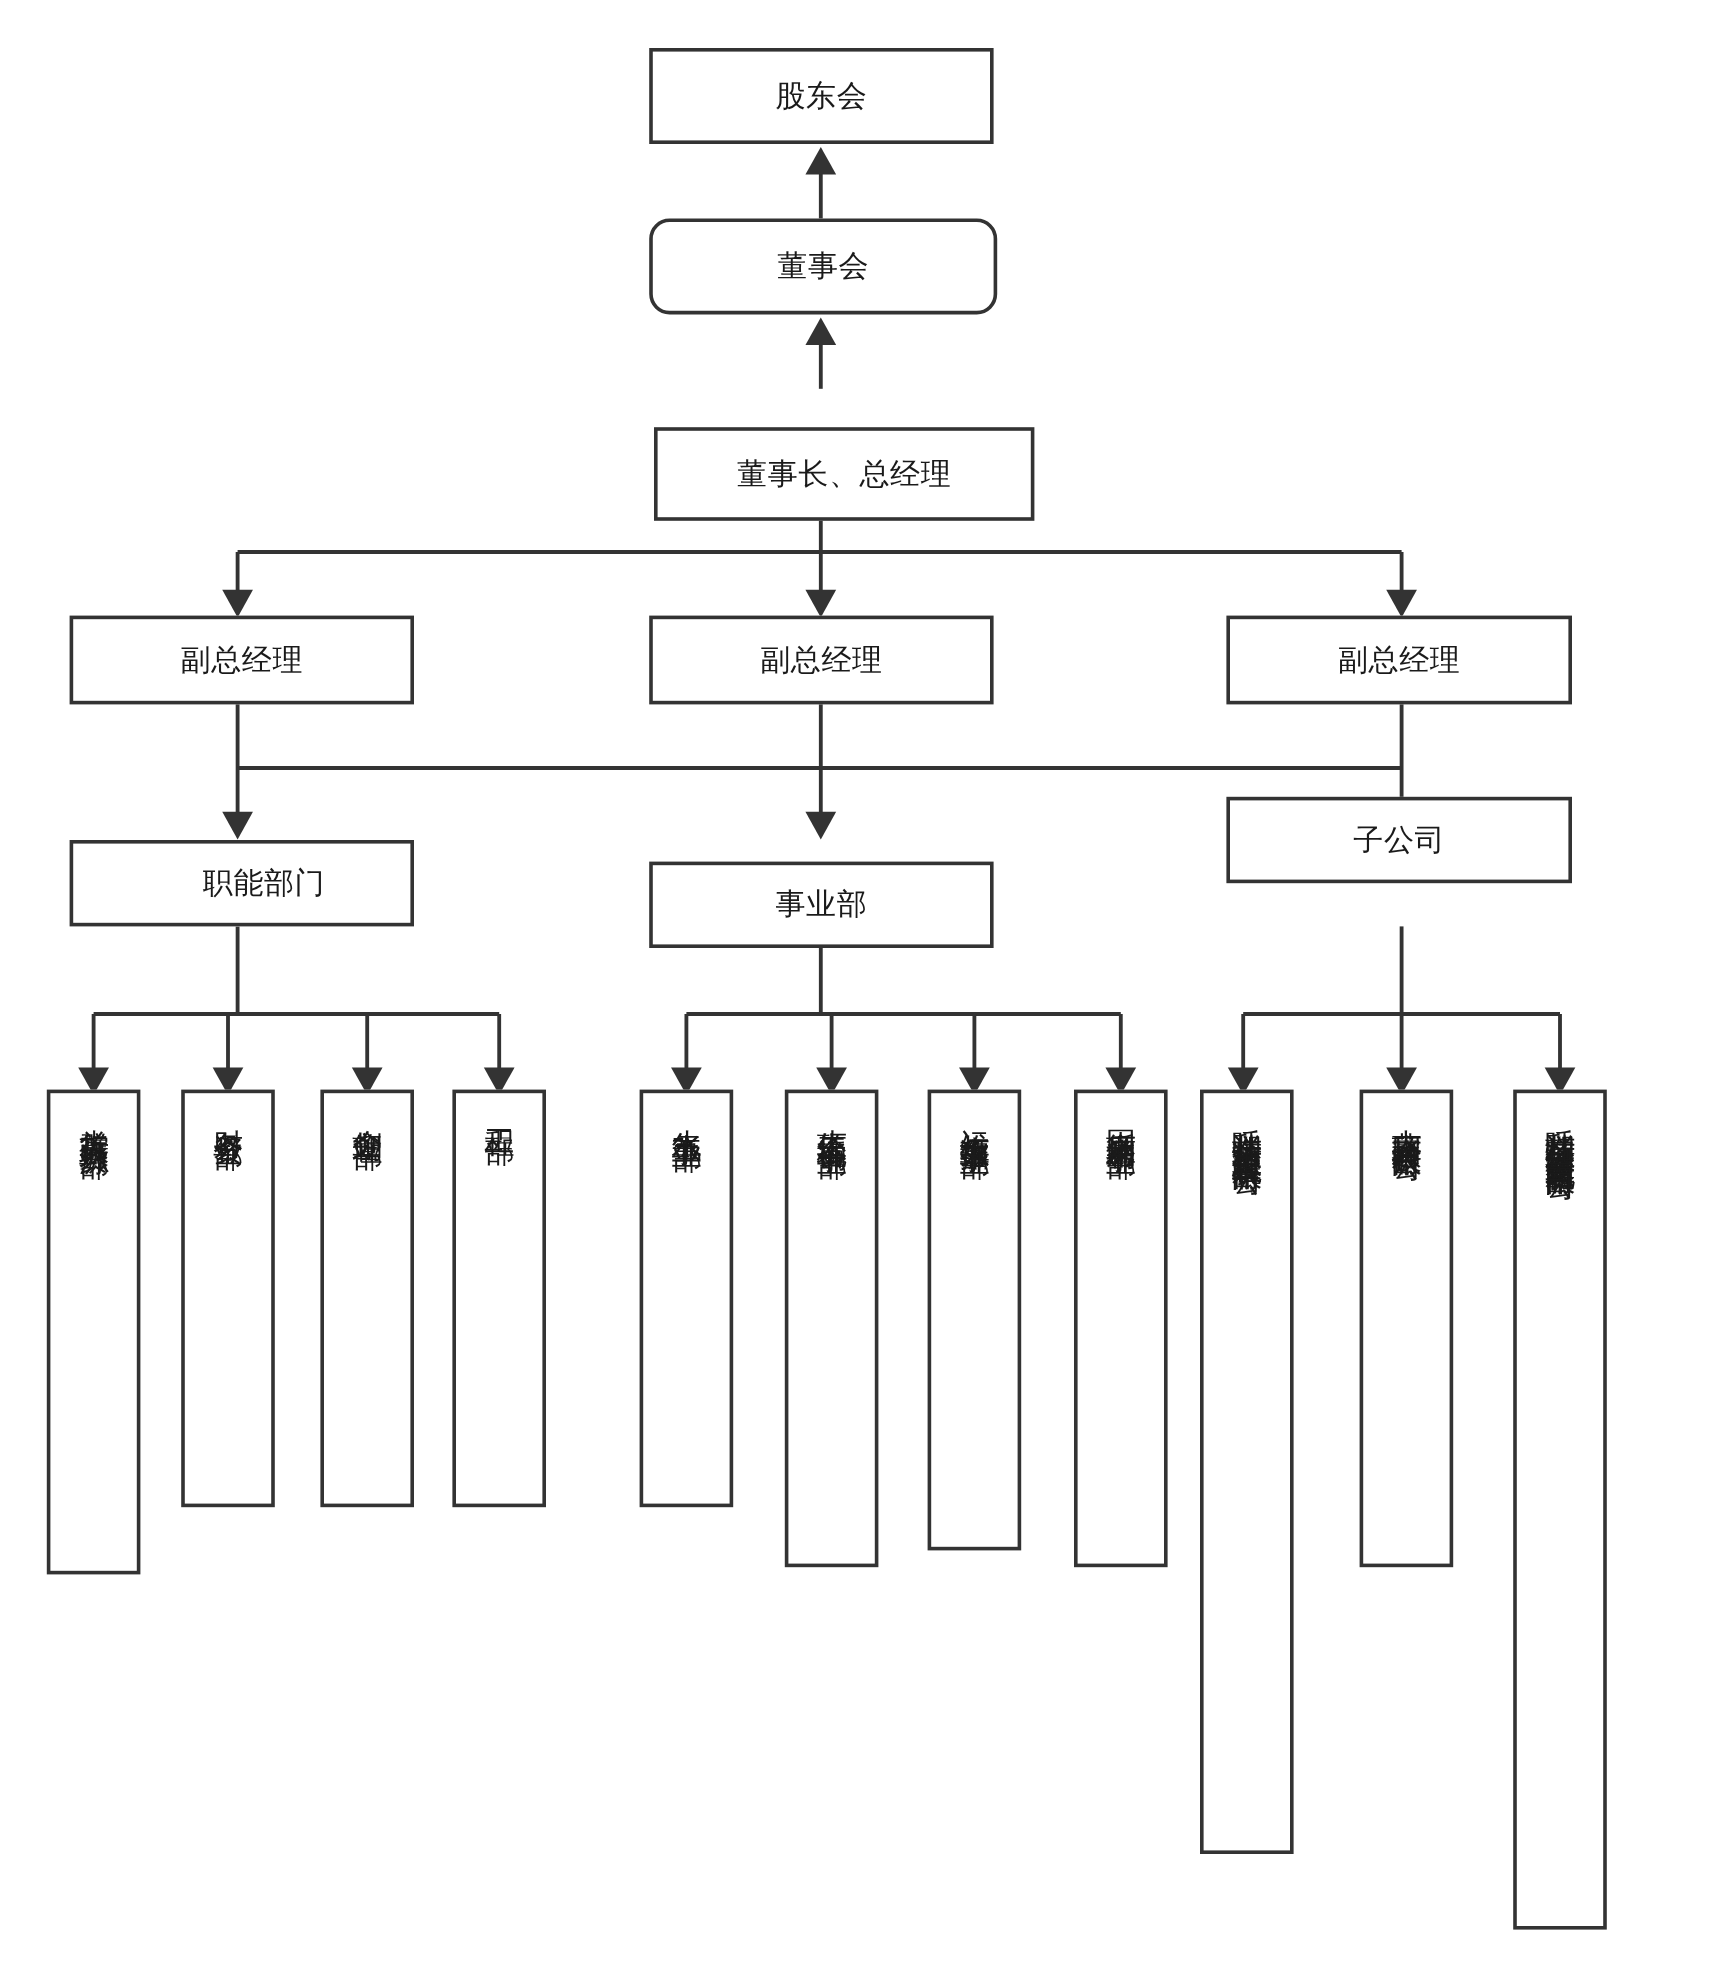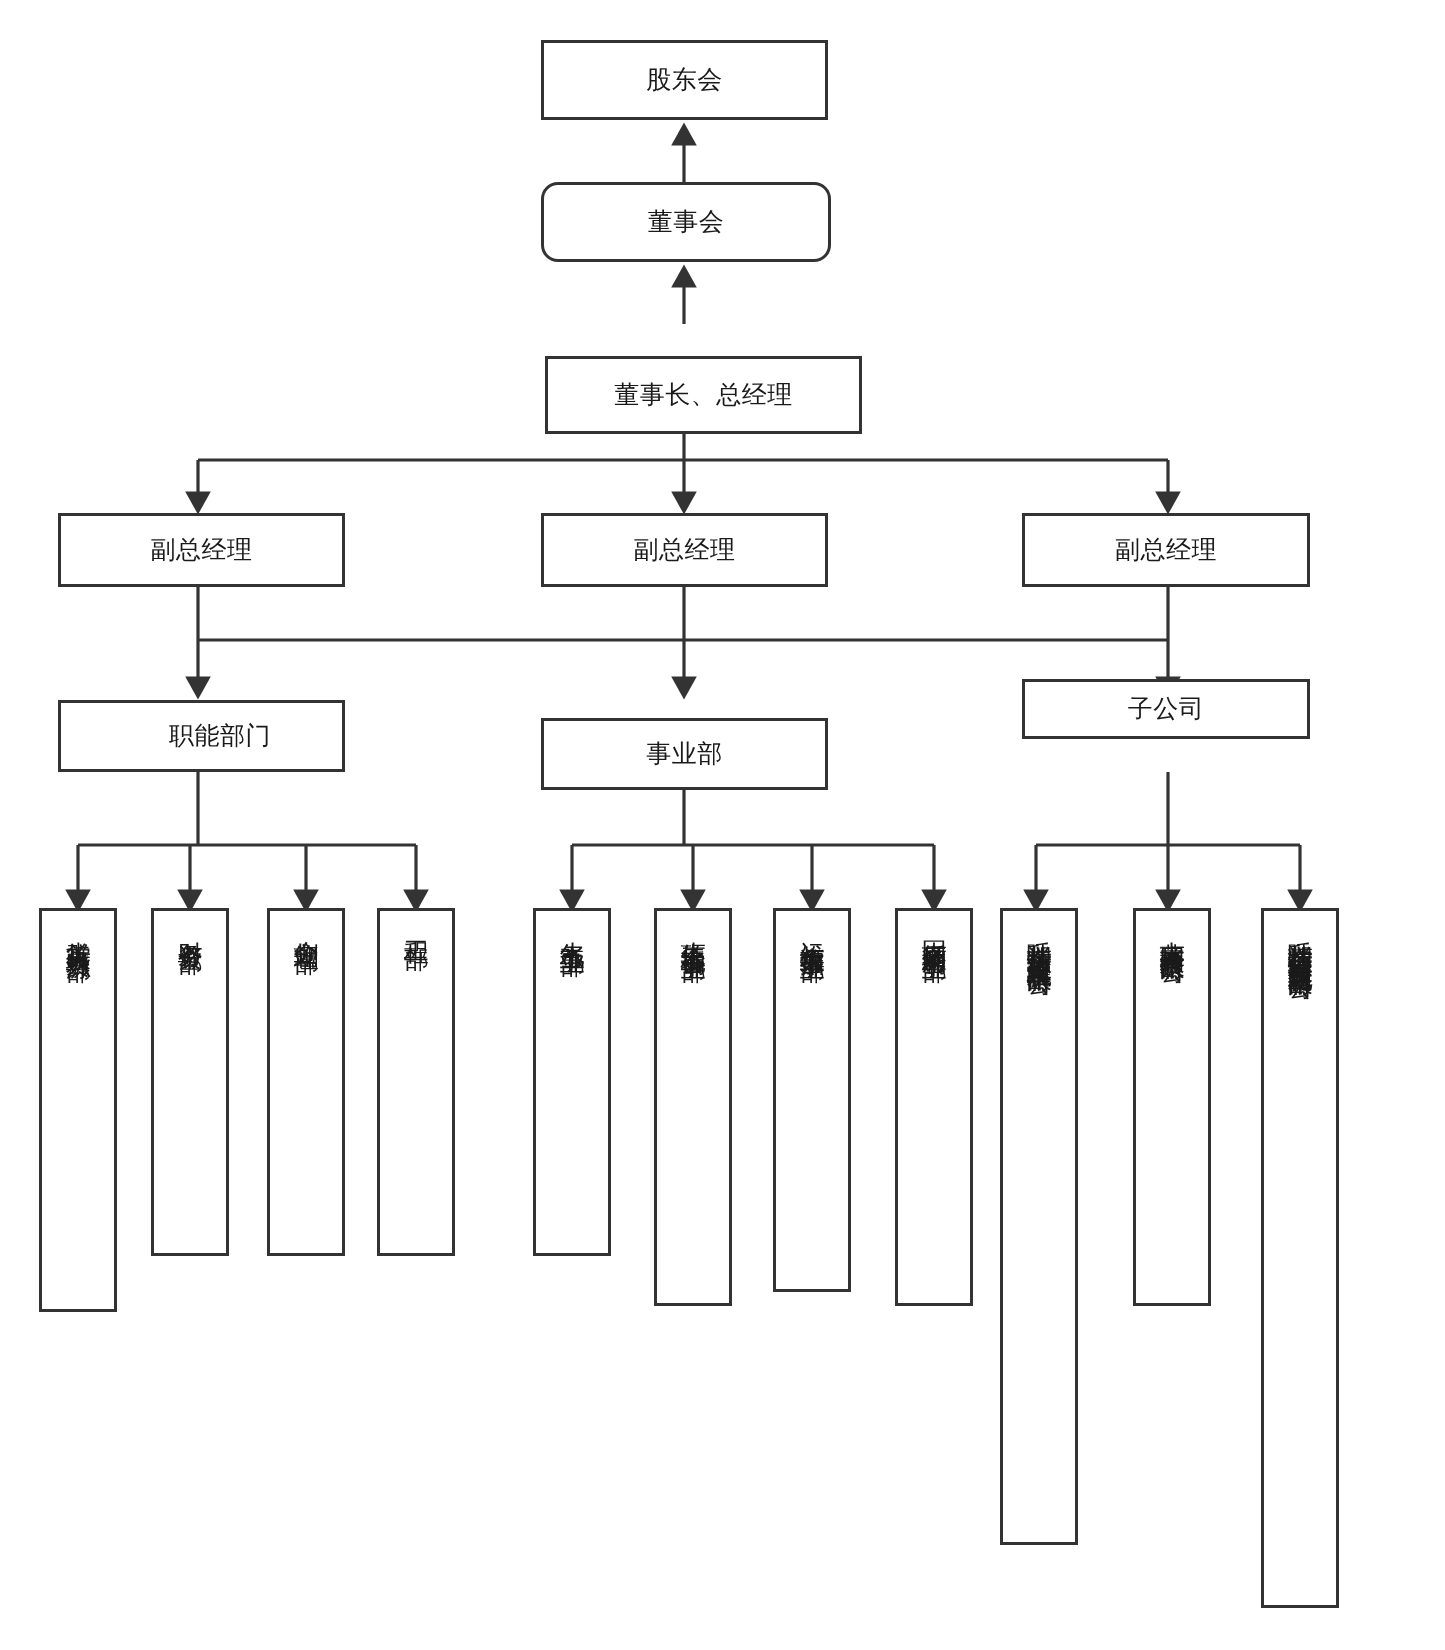--- a/index.html
+++ b/index.html
@@ -138,21 +138,21 @@
   </div>
 
   <div class="node horiz" style="left:58px; top:700px; width:287px; height:72px;padding-left:37px;">
     <span class="label">职能部门</span>
   </div>
 
   <div class="node horiz" style="left:541px; top:718px; width:287px; height:72px;">
     <span class="label">事业部</span>
   </div>
 
-  <div class="node horiz" style="left:1022px; top:679px; width:288px; height:60px;">
+  <div class="node horiz" style="left:1022px; top:664px; width:288px; height:72px;">
     <span class="label">子公司</span>
   </div>
 
   <div class="node vert" style="left:39px; top:908px; width:78px; height:404px;">
     <span class="label">党群行政人力资源部</span>
   </div>
 
   <div class="node vert" style="left:151px; top:908px; width:78px; height:348px;">
     <span class="label">财务资金部</span>
   </div>

